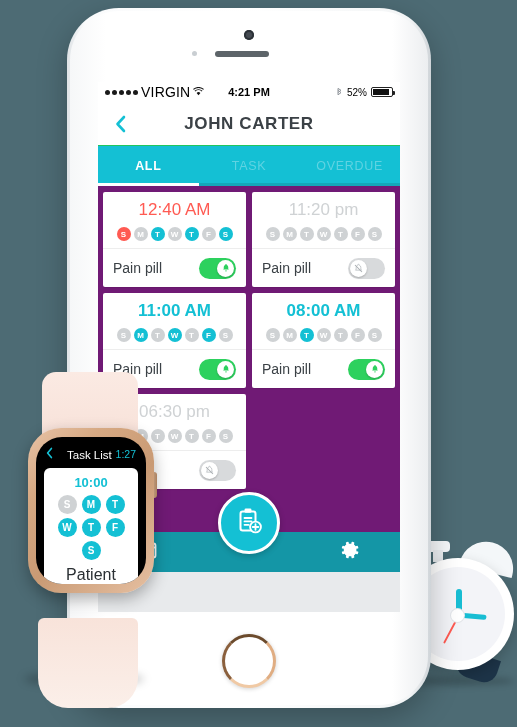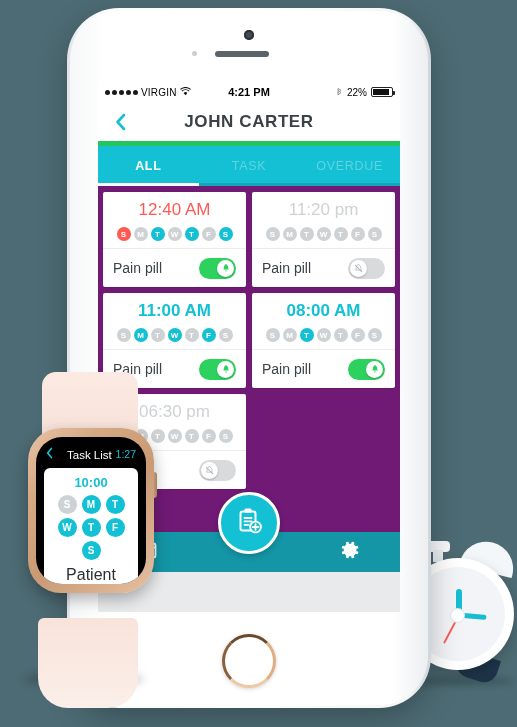--- a/index.html
+++ b/index.html
@@ -80,30 +80,30 @@
     background: #e8eaec; overflow: hidden;
   }
 
   .statusbar {
     height: 20px; background: #fff; display: flex; align-items: center;
     padding: 0 7px; font-size: 11px; color: #000;
   }
   .sb-left { display: flex; align-items: center; gap: 3px; flex: 1; }
   .sb-dots { display: flex; gap: 2px; }
   .sb-dots i { width: 5px; height: 5px; border-radius: 50%; background: #1a1a1a; display: block; }
-  .sb-carrier { font-size: 10px; letter-spacing: .2px; }
+  .sb-carrier { font-size: 14px; letter-spacing: .2px; }
   .sb-center { font-size: 11px; font-weight: bold; }
   .sb-right { flex: 1; display: flex; align-items: center; justify-content: flex-end; gap: 4px; font-size: 10px; }
   .batt { width: 22px; height: 10px; border: 1px solid #222; border-radius: 2px; position: relative; }
   .batt::after { content:''; position:absolute; right:-3px; top:3px; width:2px; height:4px; background:#222; border-radius:0 1px 1px 0; }
   .batt i { display:block; position:absolute; left:1px; top:1px; bottom:1px; width:16px; background:#111; }
 
   .navbar {
     height: 44px; background: #fff; display: flex; align-items: center; position: relative;
-    border-bottom: 5px solid #22c55e;
+    border-bottom: 1px solid #22c55e;
   }
   .back-chevron { position: absolute; left: 12px; width: 20px; height: 20px; display:flex; align-items:center; justify-content:center; }
   .back-chevron svg { display:block; }
   .nav-title {
     width: 100%; text-align: center; font-size: 17px; font-weight: bold;
     color: #3b4146; letter-spacing: .6px;
   }
 
   .tabs { height: 40px; background: #14c0d4; display: flex; position: relative; }
   .tab { flex: 1; display: flex; align-items: center; justify-content: center;
@@ -233,21 +233,21 @@
               </svg>
           </span>
         </div>
         <div class="sb-center">4:21 PM</div>
         <div class="sb-right">
           <span>
             <svg width="7" height="11" viewBox="0 0 7 11">
                 <path d="M2 2.4 L5 4.3 L2 6.6 M2 8.8 L5 6.6 L2 4.3 M2 2.4 L2 8.8" stroke="#8f949a" stroke-width="1" fill="none"></path>
               </svg>
           </span>
-          <span>22%</span>
+          <span>52%</span>
           <span class="batt">
               <i></i>
             </span>
         </div>
       </div>
 
       <div class="navbar">
         <div class="back-chevron">
           <span>
             <svg width="13" height="20" viewBox="0 0 13 20">

